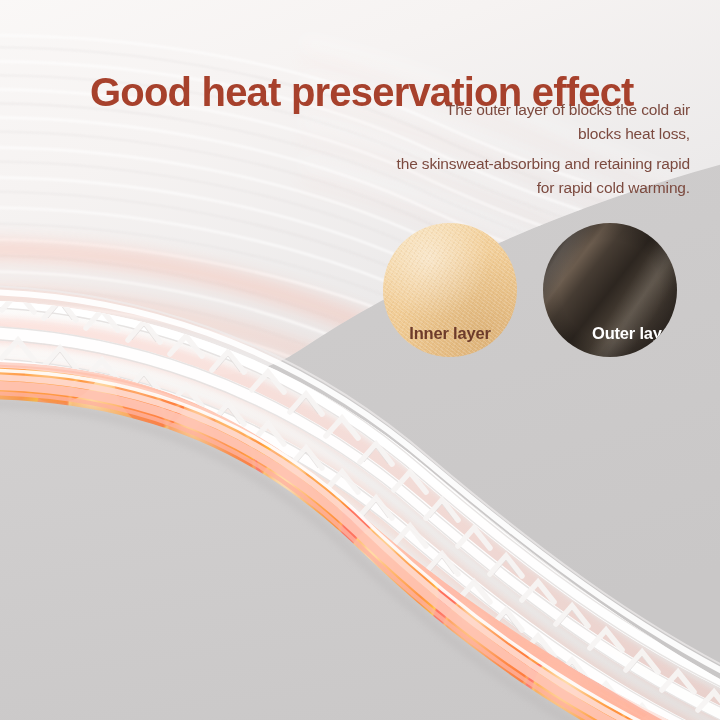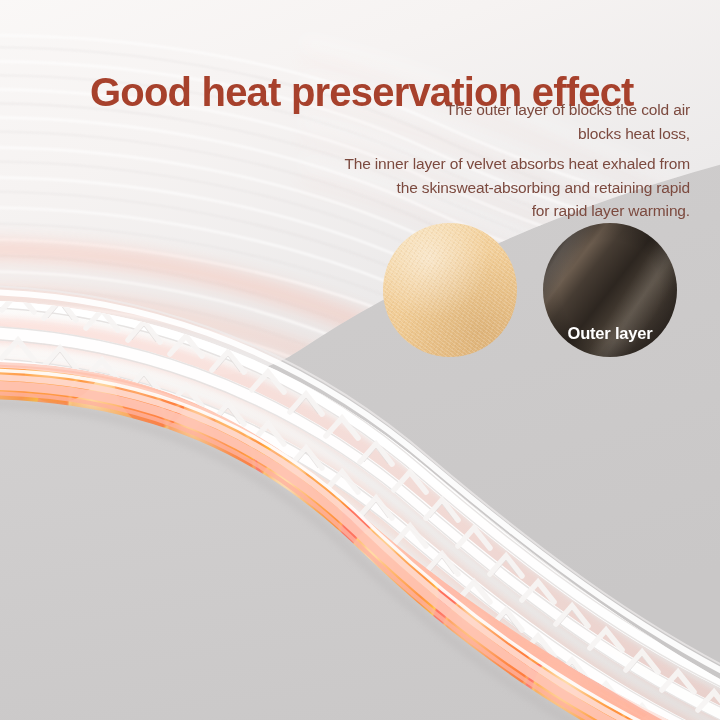--- a/index.html
+++ b/index.html
@@ -97,21 +97,21 @@
       repeating-linear-gradient(122deg, rgba(190,140,80,.30) 0px, rgba(190,140,80,.30) 1px, rgba(0,0,0,0) 1px, rgba(0,0,0,0) 4px);
   }
 
   #swatch-outer {
     left: 543px;
     top: 223px;
     background:
       linear-gradient(128deg, #2e2722 0%, #3b322b 14%, #6b5c4e 27%, #463c33 36%, #2d2620 50%,
                       #50463b 66%, #3a322b 78%, #241e1a 100%);
   }
-  #swatch-outer .label { color: #ffffff; }
+  #swatch-outer .label { color: #ffffff; text-align: right; }
   #swatch-outer .sheen {
     position: absolute;
     inset: -20%;
     background:
       linear-gradient(122deg, rgba(255,255,255,0) 18%, rgba(255,255,255,.18) 26%, rgba(255,255,255,0) 33%),
       linear-gradient(122deg, rgba(255,255,255,0) 55%, rgba(255,255,255,.10) 62%, rgba(255,255,255,0) 70%);
   }
   #swatch-outer .vig {
     position: absolute;
     inset: 0;
@@ -496,27 +496,27 @@
   <div id="text-layer">
 
     <h1 class="headline">Good heat preservation effect</h1>
 
     <div class="para para-1">
       <span class="line">The outer layer of blocks the cold air</span>
       <span class="line">blocks heat loss,</span>
     </div>
 
     <div class="para para-2">
-      <span class="line">The inner layer  of velvet absorbs heat exhaled from</span>
       <span class="line">the skinsweat-absorbing and retaining rapid</span>
-      <span class="line">for rapid layer warming.</span>
+      <span class="line">for rapid cold warming.</span>
     </div>
 
     <div class="swatch" id="swatch-inner">
       <div class="grain"></div>
+      <div class="label">Inner layer</div>
     </div>
 
     <div class="swatch" id="swatch-outer">
       <div class="sheen"></div>
       <div class="vig"></div>
       <div class="label">Outer layer</div>
     </div>
 
   </div>
 </div>

